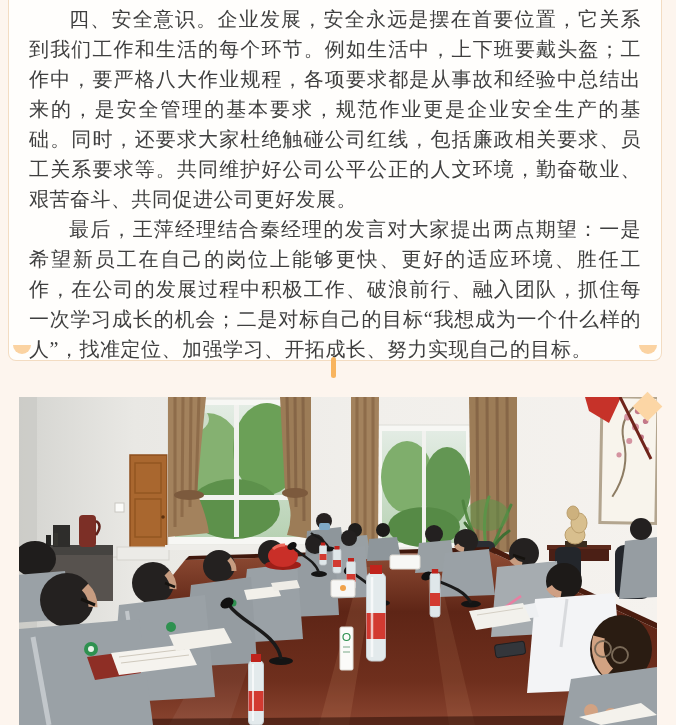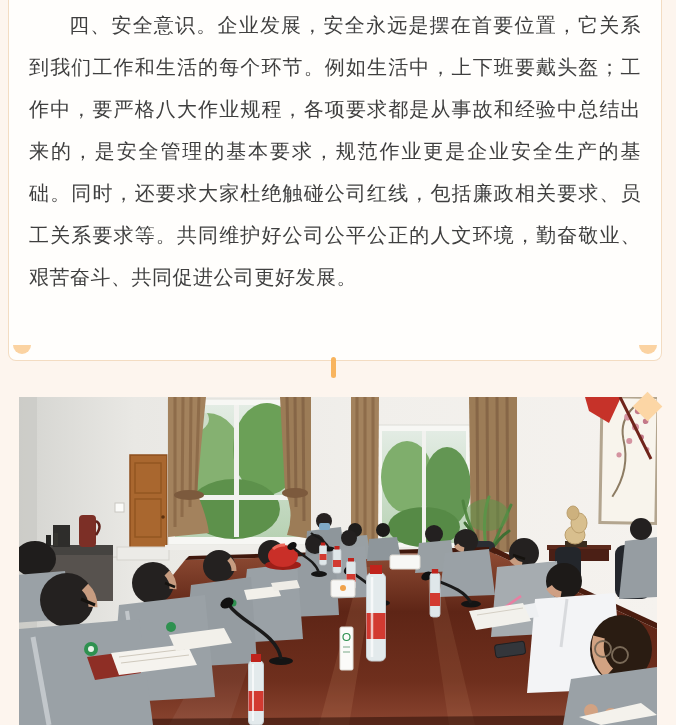--- a/index.html
+++ b/index.html
@@ -8,21 +8,21 @@
     background:#fdf5ee;
     font-family:"Liberation Serif","DejaVu Serif",serif;
   }
   .card{
     position:absolute;left:8px;top:-12px;width:612px;height:356px;
     background:#fffefc;border:1px solid #f3dcc2;border-top:none;
     border-radius:0 0 8px 8px;
     padding:16px 20px 0 20px;
   }
   .card p{
-    margin:0;color:#3f3f3f;font-size:20px;line-height:42px;
+    margin:0;color:#3f3f3f;font-size:20px;line-height:30px;
     text-align:justify;text-indent:2em;letter-spacing:.5px;
   }
   .semi{
     position:absolute;width:18px;height:9px;background:#fbd3a2;
     border-radius:0 0 9px 9px;top:345px;
   }
   .semi.left{left:13px;}
   .semi.right{left:639px;}
   .divider{
     position:absolute;left:331px;top:357px;width:5px;height:21px;
@@ -38,20 +38,21 @@
     background:#fcd6a5;transform:rotate(45deg);
   }
 </style>
 </head>
 <body>
 
 <div class="page">
 
   <div class="card">
     <p>四、安全意识。企业发展，安全永远是摆在首要位置，它关系到我们工作和生活的每个环节。例如生活中，上下班要戴头盔；工作中，要严格八大作业规程，各项要求都是从事故和经验中总结出来的，是安全管理的基本要求，规范作业更是企业安全生产的基础。同时，还要求大家杜绝触碰公司红线，包括廉政相关要求、员工关系要求等。共同维护好公司公平公正的人文环境，勤奋敬业、艰苦奋斗、共同促进公司更好发展。</p>
+    <p>最后，王萍经理结合秦经理的发言对大家提出两点期望：一是希望新员工在自己的岗位上能够更快、更好的适应环境、胜任工作，在公司的发展过程中积极工作、破浪前行、融入团队，抓住每一次学习成长的机会；二是对标自己的目标“我想成为一个什么样的人”，找准定位、加强学习、开拓成长、努力实现自己的目标。</p>
   </div>
   <div class="semi left"></div>
   <div class="semi right"></div>
 
   <div class="divider"></div>
 
   <div class="photo-wrap">
     <svg width="638" height="328" viewBox="0 0 638 328" xmlns="http://www.w3.org/2000/svg">
       <defs>
         <linearGradient id="wall" x1="0" y1="0" x2="1" y2="0">

